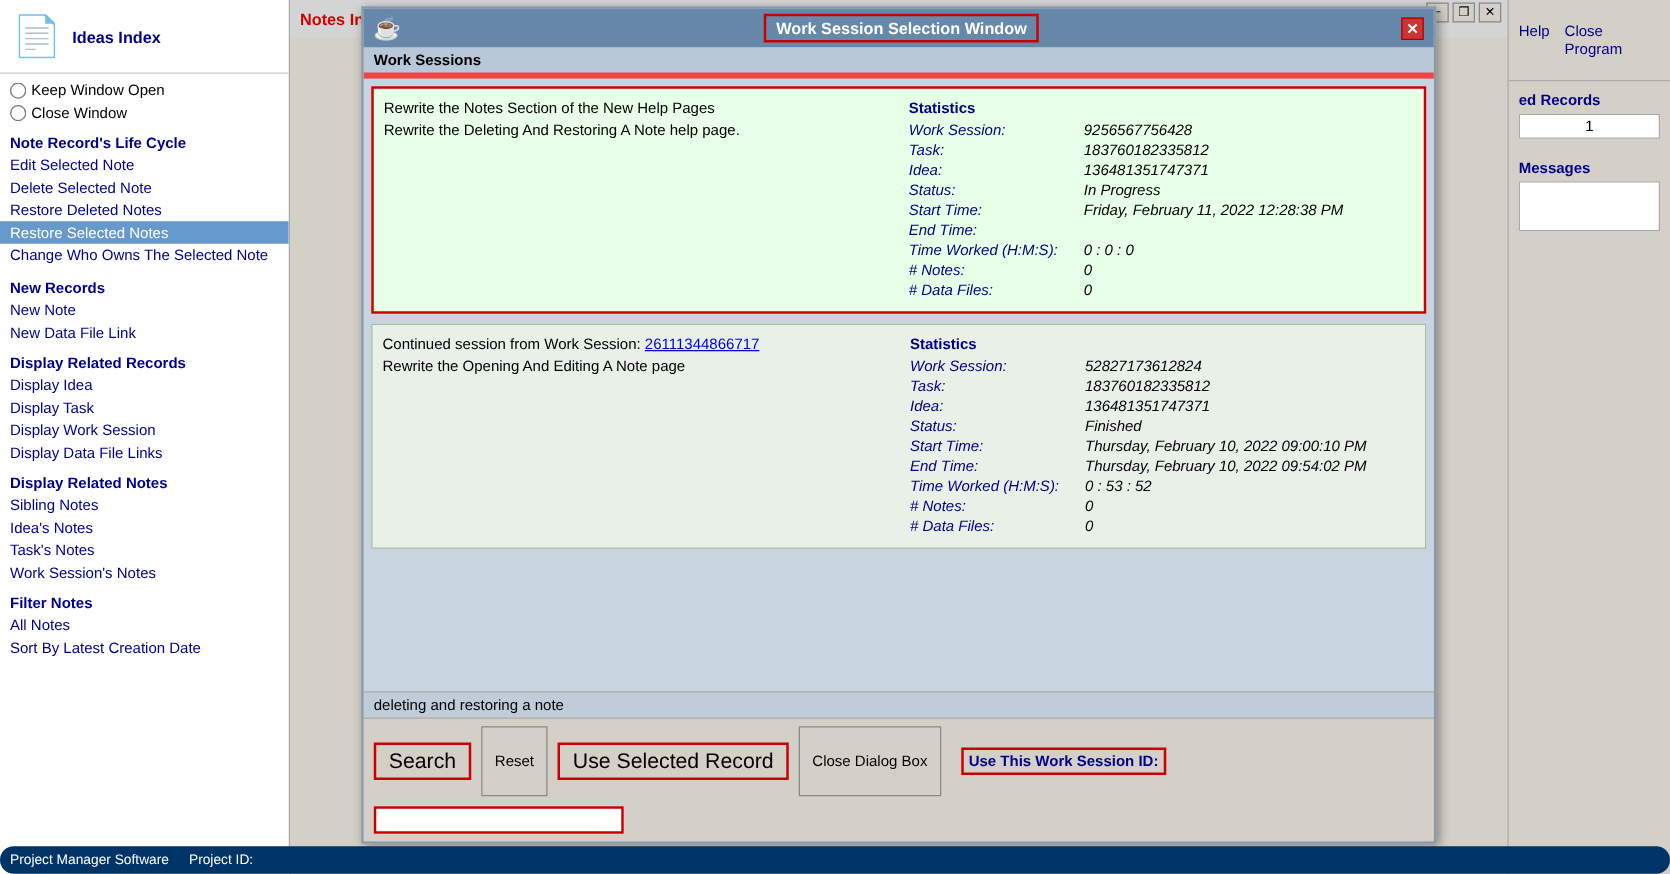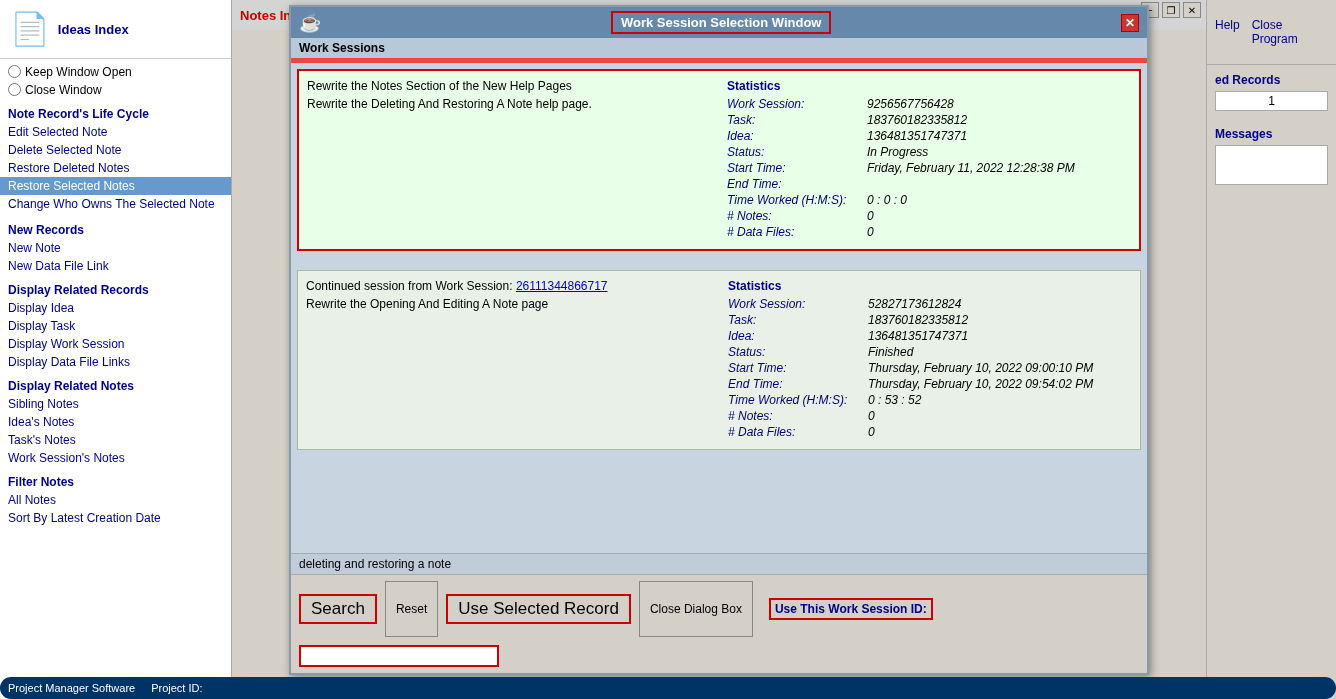--- a/index.html
+++ b/index.html
@@ -9,31 +9,31 @@
     .app-bg { width: 1336px; height: 699px; background: #d4d0c8; position: relative; }
 
     
     .sidebar { position: absolute; left: 0; top: 0; width: 232px; height: 699px; background: #fff; border-right: 1px solid #aaa; overflow: hidden; }
     .sidebar-header { padding: 10px; display: flex; align-items: center; gap: 8px; border-bottom: 1px solid #ccc; }
     .sidebar-header-icon { font-size: 32px; color: #666; }
     .sidebar-header-title { color: #00008b; font-size: 13px; font-weight: bold; }
     .sidebar-section-label { color: #00008b; font-weight: bold; font-size: 12px; padding: 4px 8px 2px 8px; }
     .sidebar-item { color: #00008b; font-size: 12px; padding: 2px 8px; cursor: pointer; }
     .sidebar-item.active { background: #6699cc; color: #fff; }
-    .sidebar-radio { display: flex; align-items: flex-start; gap: 4px; padding: 2px 8px; font-size: 12px; color: #000; }
+    .sidebar-radio { display: flex; align-items: center; gap: 4px; padding: 2px 8px; font-size: 12px; color: #000; }
     .sidebar-radio input[type=radio] { margin: 0; }
     .dialog-window { background: #d4d0c8; border: 2px solid #8899aa; width: 860px; min-height: 670px; display: flex; flex-direction: column; box-shadow: 2px 2px 8px rgba(0,0,0,0.4); }
     .dialog-titlebar { background: #6688aa; color: #fff; display: flex; align-items: center; justify-content: space-between; padding: 4px 8px; min-height: 28px; }
     .dialog-title { font-size: 13px; font-weight: bold; color: #fff; border: 2px solid #cc0000; padding: 2px 8px; }
     .dialog-close-btn { background: #cc3333; color: #fff; border: 1px solid #aa0000; width: 18px; height: 18px; display: flex; align-items: center; justify-content: center; cursor: pointer; font-size: 12px; font-weight: bold; }
 
     .sessions-list { flex: 1; overflow-y: scroll; padding: 6px; background: #c8d4e0; }
 
     
-    .session-record { background: #e8f0e8; border: 1px solid #aabba0; margin-bottom: 19px; display: flex; }
+    .session-record { background: #e8f0e8; border: 1px solid #aabba0; margin-bottom: 8px; display: flex; }
     .session-record.selected { border: 2px solid #cc0000; background: #e8ffe8; }
     .session-left { flex: 1; padding: 8px; }
     .session-right { width: 420px; padding: 8px; }
     .session-desc { color: #000; font-size: 12px; margin-bottom: 4px; }
     .session-continued { color: #000; font-size: 12px; margin-bottom: 4px; }
     .session-continued span { color: #0000cc; text-decoration: underline; cursor: pointer; }
     .stats-title { color: #000080; font-weight: bold; font-size: 12px; margin-bottom: 4px; }
     .stats-table { width: 100%; font-size: 12px; }
     .stats-row { display: flex; margin-bottom: 2px; font-style: italic; }
     .stats-label { color: #000080; width: 140px; flex-shrink: 0; }

